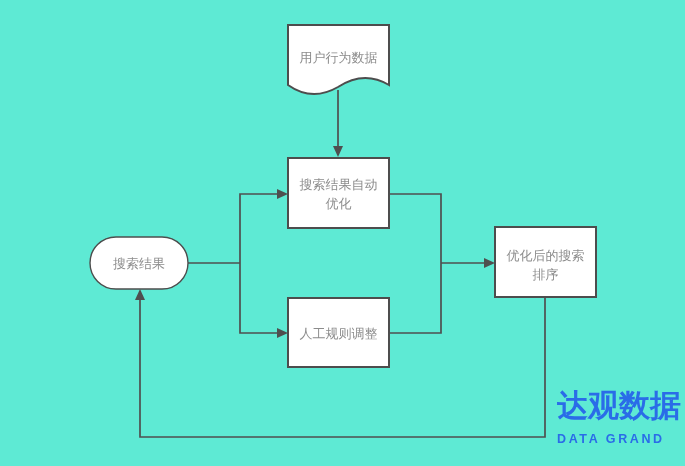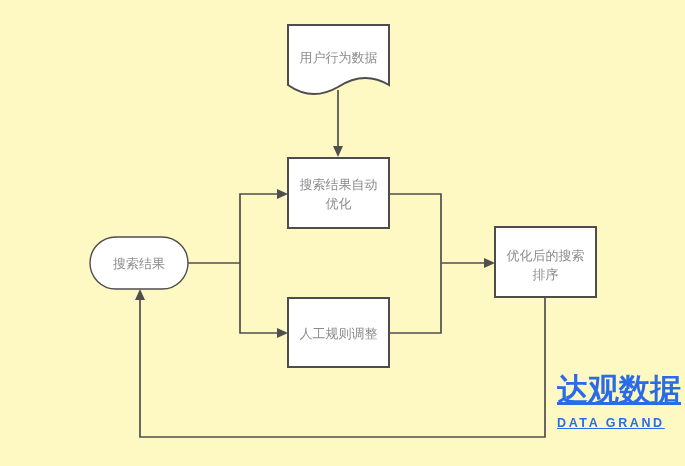--- a/index.html
+++ b/index.html
@@ -5,45 +5,44 @@
   html, body {
     margin: 0;
     padding: 0;
     background: #ffffff;
     font-family: "Liberation Sans", "DejaVu Sans", sans-serif;
   }
   .stage {
     position: relative;
     width: 685px;
     height: 466px;
-    background: #fef9c3;
+    background: #5eead4;
     overflow: hidden;
   }
   svg.flowchart {
     position: absolute;
     left: 0;
     top: 0;
   }
   .node-shape {
     fill: #ffffff;
   }
   .connector {
     fill: none;
   }
   .node-label {
     font-family: "Liberation Sans", "DejaVu Sans", sans-serif;
     font-size: 13px;
   }
   .logo {
     position: absolute;
     left: 557px;
-    top: 372px;
+    top: 388px;
     color: #2a6ce8;
     text-align: left;
-    text-decoration: underline;
   }
   .logo-cn {
     font-size: 31px;
     font-weight: bold;
     line-height: 1.15;
     letter-spacing: 0px;
     white-space: nowrap;
   }
   .logo-en {
     font-size: 12.5px;

